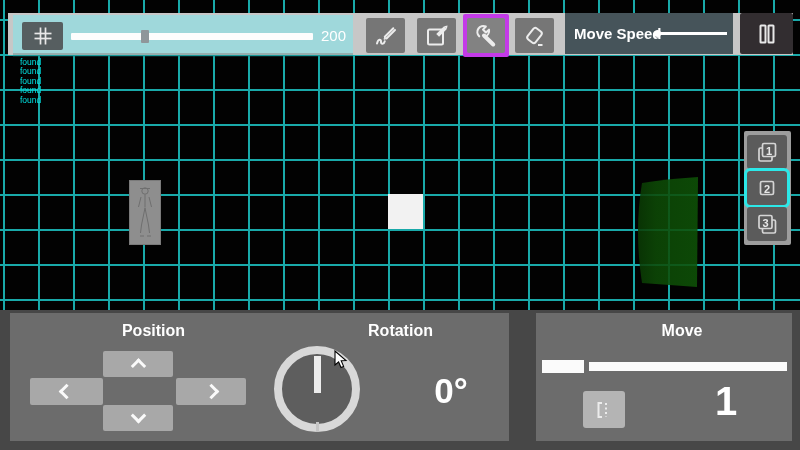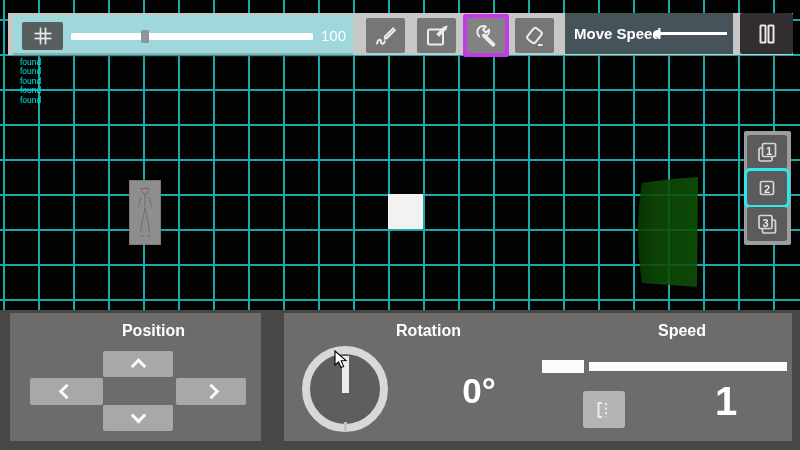--- a/index.html
+++ b/index.html
@@ -69,21 +69,21 @@
   .pos-btn{position:absolute;background:#a8a8a8;border-radius:2px;display:flex;align-items:center;justify-content:center;}
   .pos-up{left:93px;top:38px;width:70px;height:26px;}
   .pos-left{left:20px;top:65px;width:73px;height:27px;}
   .pos-right{left:166px;top:65px;width:70px;height:27px;}
   .pos-down{left:93px;top:92px;width:70px;height:26px;}
   .chev{width:8px;height:8px;border-left:3px solid #fafafa;border-top:3px solid #fafafa;}
   .chev.up{transform:rotate(45deg) translate(1px,1px);}
   .chev.left{transform:rotate(-45deg);}
   .chev.right{transform:rotate(135deg);}
   .chev.down{transform:rotate(225deg) translate(2px,2px);}
-  .rot-panel{left:284px;width:253px;}
+  .rot-panel{left:256px;width:253px;}
   .dial{
     position:absolute;left:18px;top:33px;width:86px;height:86px;border:8px solid #d8d8d8;border-radius:50%;
     background:#5e5e5e;box-sizing:border-box;
   }
   .needle{position:absolute;left:calc(50% - 3.5px);top:2px;width:7px;height:37px;background:#ececec;}
   .dial-tick{position:absolute;left:calc(50% - 1.5px);bottom:-8px;width:3px;height:10px;background:#c4c4c4;}
   .rot-value{position:absolute;left:150px;top:58px;width:90px;text-align:center;color:#fff;font-size:35px;font-weight:bold;}
   .scale-panel{left:536px;width:256px;}
   .scale-slider{position:absolute;left:6px;top:47px;width:245px;height:13px;display:flex;align-items:center;}
   .scale-fill{width:42px;height:13px;background:#fbfbfb;}
@@ -146,21 +146,21 @@
         <g stroke="#e8e8e8" stroke-width="1.7" fill="none">
           <line x1="9.5" y1="3.5" x2="9.5" y2="20.5"></line>
           <line x1="14.5" y1="3.5" x2="14.5" y2="20.5"></line>
           <line x1="3.5" y1="9.5" x2="20.5" y2="9.5"></line>
           <line x1="3.5" y1="14.5" x2="20.5" y2="14.5"></line>
         </g>
       </svg>
     </div>
     <div class="size-track"></div>
     <div class="size-thumb"></div>
-    <div class="size-value">100</div>
+    <div class="size-value">200</div>
   </div>
 
   <div class="tool-btn tool-draw">
     <svg width="26" height="26" viewBox="0 0 26 26">
       <g stroke="#ececec" stroke-width="2" fill="none" stroke-linecap="round">
         <path d="M13.5 15.5 L22 7"></path>
         <path d="M11.8 13.8 L20.3 5.3"></path>
         <path d="M11.8 13.8 L11 16.3 L13.5 15.5 Z" fill="#ececec" stroke-width="1"></path>
         <path d="M4 20.5 C5.2 15.5 8.2 16 8 18.8 C7.8 21.6 11 21.4 11.8 18.3"></path>
       </g>
@@ -260,21 +260,21 @@
   <div class="panel rot-panel">
     <div class="panel-title">Rotation</div>
     <div class="dial">
       <div class="needle"></div>
       <div class="dial-tick"></div>
     </div>
     <div class="rot-value">0°</div>
   </div>
 
   <div class="panel scale-panel">
-    <div class="panel-title">Speed</div>
+    <div class="panel-title">Move</div>
     <div class="scale-slider">
       <div class="scale-fill"></div>
       <div class="scale-gap"></div>
       <div class="scale-rest"></div>
     </div>
     <div class="flip-btn">
       <svg width="24" height="24" viewBox="0 0 24 24">
         <path d="M10 5 H6.5 V19 H10" fill="none" stroke="#ececec" stroke-width="2"></path>
         <line x1="14" y1="5" x2="14" y2="19" stroke="#ececec" stroke-width="2" stroke-dasharray="2 2.5"></line>
       </svg>

